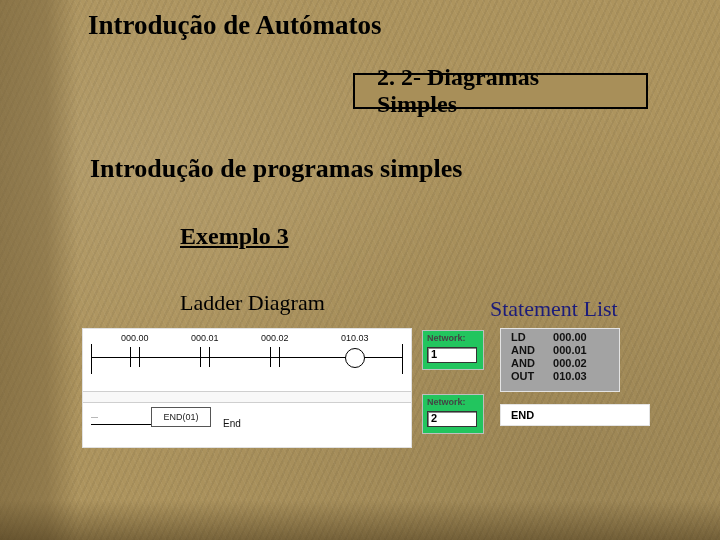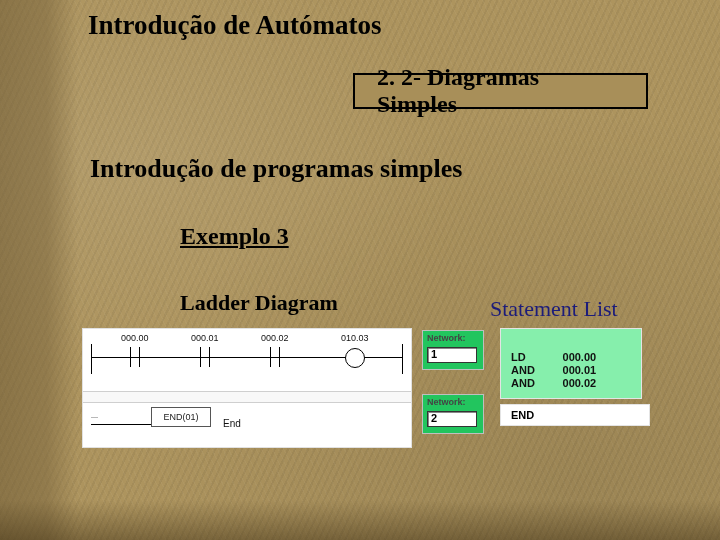--- a/index.html
+++ b/index.html
@@ -33,21 +33,21 @@
   }
   .section-banner span{font-size:24px;font-weight:bold}
   .intro{
     position:absolute;left:90px;top:154px;font-size:26px;font-weight:bold;text-align:right;
   }
   .example{
     position:absolute;left:180px;top:223px;font-size:24px;font-weight:bold;
     text-decoration:underline;
   }
   .col-title-l{
-    position:absolute;left:180px;top:290px;font-size:22px;font-weight:bold;
+    position:absolute;left:180px;top:290px;font-size:22px;font-weight:normal;
   }
   .col-title-r{
     position:absolute;left:490px;top:296px;font-size:22px;font-weight:normal;
     color:#1c1c7a;
   }
 
   
   .ladder{
     position:absolute;left:82px;top:328px;width:330px;height:120px;
     background:#fff;border:1px solid #e1e1e1;box-sizing:border-box;
@@ -102,22 +102,22 @@
     position:absolute;left:4px;top:16px;width:50px;height:16px;
     background:#fff;border:1px solid #333;box-shadow:inset 1px 1px 0 #888;
     box-sizing:border-box;
   }
   .netbox .num{position:absolute;left:8px;top:17px;font-size:11px;font-weight:bold}
   .net1{top:330px}
   .net2{top:394px}
 
   
   .stl{
-    position:absolute;left:500px;top:328px;width:142px;
-    background:#86efac;border:1px solid #e4e4e4;padding:22px 10px 8px;
+    position:absolute;left:500px;top:328px;width:120px;
+    background:#a3a3a3;border:1px solid #e4e4e4;padding:2px 10px 8px;
     font-family:Arial,Helvetica,sans-serif;font-size:11px;color:#111;
     box-sizing:border-box;
   }
   .stl table{border-collapse:collapse;width:100%}
   .stl td{padding:0 6px 1px 0;font-weight:bold;white-space:nowrap}
   .stl2{
     position:absolute;left:500px;top:404px;width:150px;
     background:#fff;border:1px solid #e4e4e4;padding:4px 10px;
     font-family:Arial,Helvetica,sans-serif;font-size:11px;font-weight:bold;
     box-sizing:border-box;
@@ -188,18 +188,22 @@
           <td>000.00</td>
         </tr>
     <tr>
           <td>AND</td>
           <td>000.01</td>
         </tr>
     <tr>
           <td>AND</td>
           <td>000.02</td>
         </tr>
+    <tr>
+          <td>OUT</td>
+          <td>010.03</td>
+        </tr>
   </tbody>
     </table>
 </div>
 <div class="stl2">END</div>
 
 <div class="bottom-fade"></div>
 
 </body></html>

